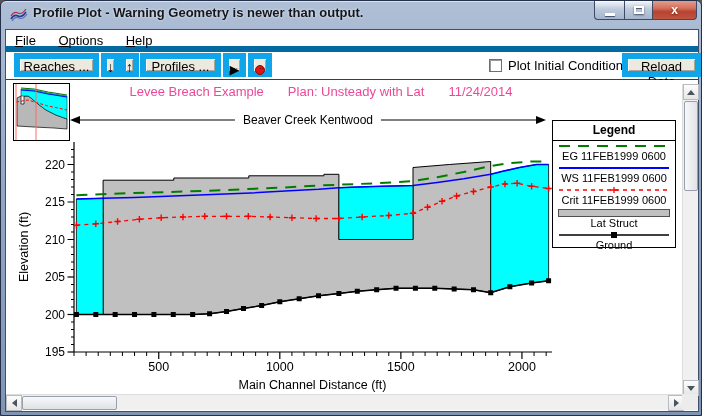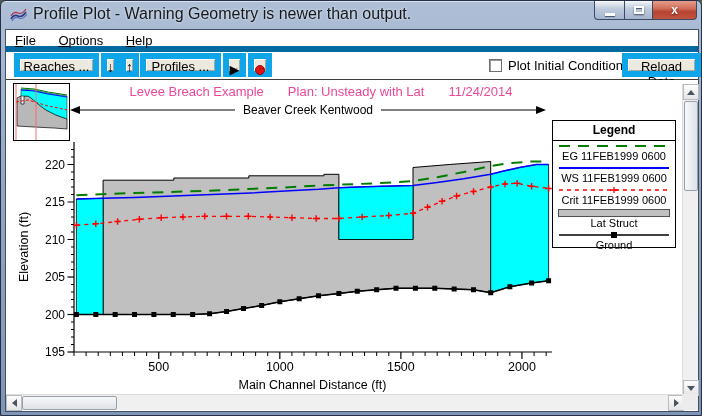--- a/index.html
+++ b/index.html
@@ -4,22 +4,22 @@
 <style>
   html,body{margin:0;padding:0;background:#555;}
   *{box-sizing:border-box;font-family:"Liberation Sans",sans-serif;}
   .window{position:relative;width:702px;height:416px;overflow:hidden;
     background:linear-gradient(180deg,#aebfd6 0%,#93a7c3 45%,#8095b4 100%);
     border:1px solid #24304a;border-radius:6px 6px 2px 2px;
     box-shadow:inset 0 1px 0 rgba(255,255,255,.55);}
   
   .titlebar{position:absolute;left:0;top:0;width:100%;height:28px;}
   .app-icon{position:absolute;left:9px;top:7px;width:18px;height:14px;}
-  .title-text{position:absolute;left:32px;top:4px;font-size:16px;color:#14171c;
-    text-shadow:0 0 3px rgba(255,255,255,.8);white-space:nowrap;}
+  .title-text{position:absolute;left:32px;top:4px;font-size:13px;color:#14171c;
+    text-shadow:0 0 3px rgba(255,255,255,.8);white-space:nowrap;font-weight:bold;}
   .win-controls{position:absolute;right:4px;top:0;height:19px;display:flex;}
   .wbtn{height:19px;border:1px solid #3c4a63;border-top:none;display:flex;align-items:center;justify-content:center;
     background:linear-gradient(180deg,rgba(255,255,255,.85),rgba(205,214,228,.5) 45%,rgba(160,175,198,.55));}
   .wbtn.min{width:30px;border-radius:0 0 0 4px;border-right:none;}
   .wbtn.max{width:29px;}
   .wbtn.close{width:44px;border-radius:0 0 4px 0;border-left:none;
     background:linear-gradient(180deg,#e59c8c 0%,#d3705c 40%,#b54330 60%,#c2553f 100%);}
   .glyph-min{width:10px;height:3px;background:#fdfdfd;box-shadow:0 1px 1px #44506a;margin-top:8px;}
   .glyph-max{width:10px;height:8px;border:2px solid #fdfdfd;box-shadow:0 1px 2px #44506a, inset 0 1px 1px #44506a;}
   .glyph-close{color:#fff;font-size:12px;font-weight:bold;text-shadow:0 1px 2px #6d1d0e;line-height:1;}
@@ -46,21 +46,21 @@
   .cb-row{position:absolute;left:483px;top:6px;display:flex;align-items:center;}
   .checkbox{width:13px;height:13px;background:#fff;border:1px solid #707070;
     box-shadow:inset 1px 1px 0 #9a9a9a, inset -1px -1px 0 #fdfdfd;}
   .cb-label{font-size:13px;color:#000;margin-left:6px;white-space:nowrap;}
   
   .chart-area{position:absolute;left:0;top:50px;width:678px;height:316px;background:#fff;}
   #plot{position:absolute;left:0;top:0;}
   #plot text{font-family:"Liberation Sans",sans-serif;}
   .chart-title{position:absolute;left:70px;top:4px;width:490px;text-align:center;font-size:13px;color:#ec4899;white-space:nowrap;}
   .chart-title span{margin:0 12px;}
-  .reach-span{position:absolute;left:64px;top:22px;width:476px;height:16px;}
+  .reach-span{position:absolute;left:64px;top:32px;width:476px;height:16px;}
   .reach-arrow{position:absolute;left:0;top:0;}
   .reach-label{position:absolute;left:50%;top:1px;transform:translateX(-50%);
     background:#fff;padding:0 8px;font-size:12px;color:#000;white-space:nowrap;}
   .thumb-box{position:absolute;left:7px;top:3px;width:57px;height:58px;border:1px solid #000;background:#fff;}
   
   .legend{position:absolute;left:546px;top:40px;width:124px;height:128px;border:1px solid #000;background:#fff;padding:0 4px;}
   .legend-title{font-size:12px;font-weight:bold;text-align:center;padding:2px 0 3px 0;border-bottom:1px solid #000;margin:0 -5px 2px -5px;}
   .lg-row{height:21px;}
   .lg-sample{display:block;margin:1px auto 0 auto;}
   .lg-label{font-size:11px;text-align:center;line-height:12px;color:#000;white-space:nowrap;}

